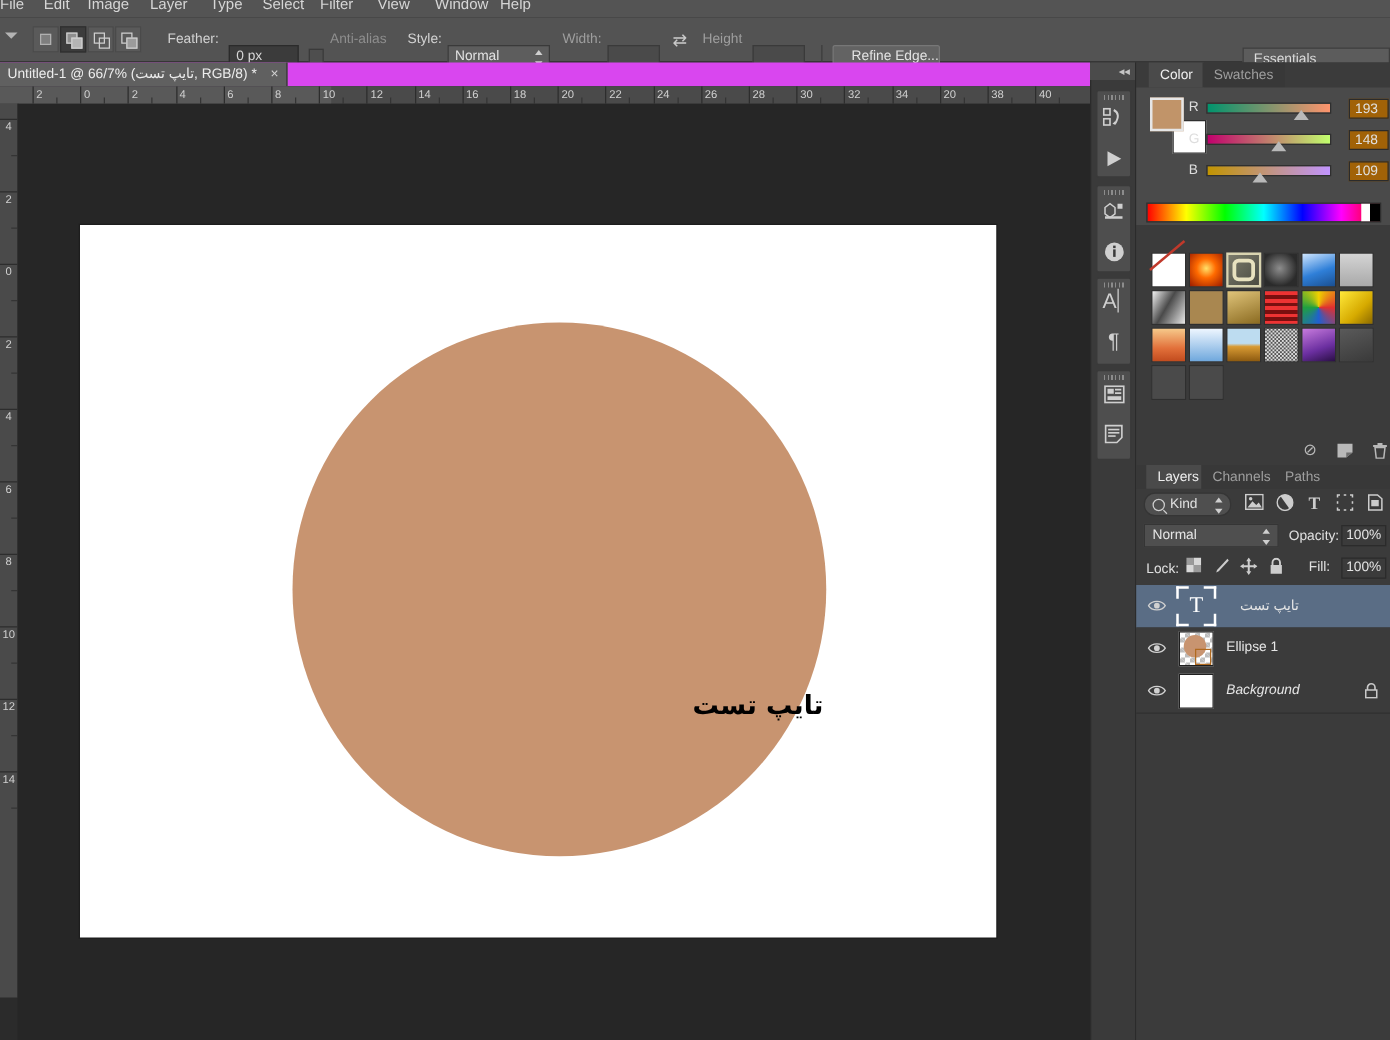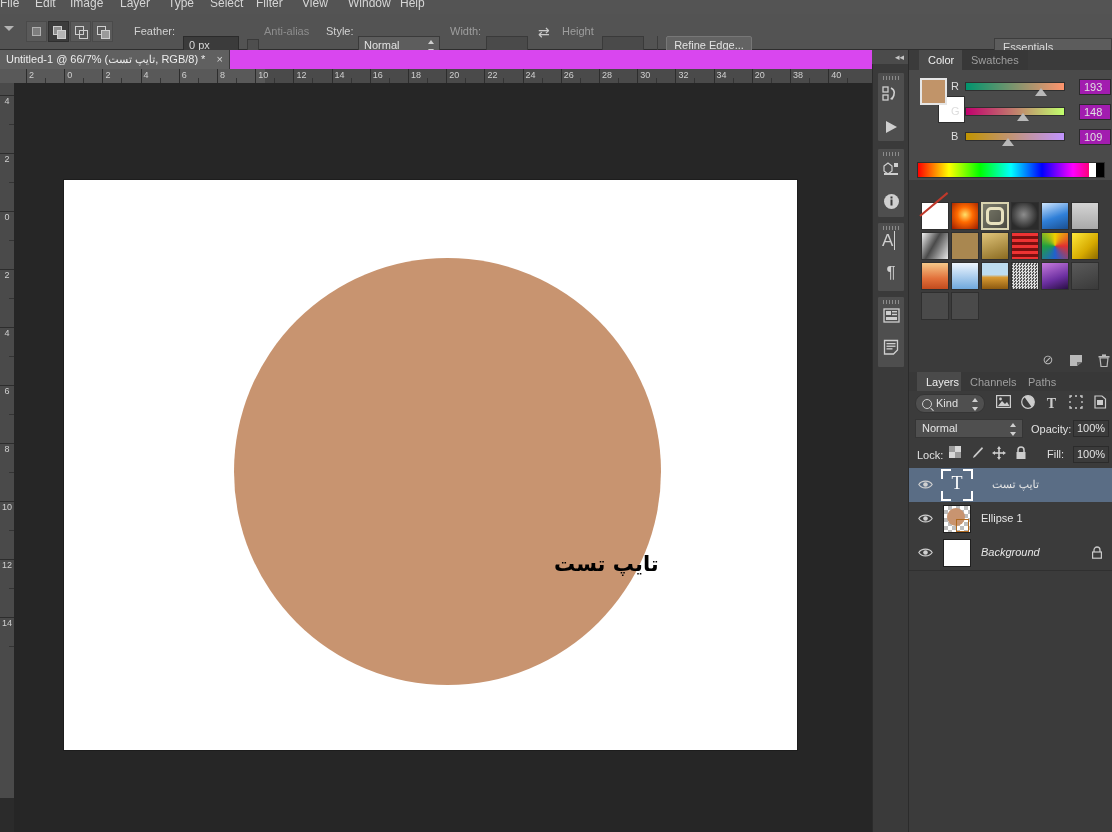--- a/index.html
+++ b/index.html
@@ -35,21 +35,21 @@
   .ob-select{position:absolute;background:#5d5d5d;border:1px solid #3a3a3a;box-sizing:border-box;
              height:19px;font-size:11px;color:#e2e2e2;line-height:17px;padding-left:5px;}
   .ob-select .arr{position:absolute;right:4px;top:3px;width:7px;height:13px;}
   .ob-select .arr:before,.ob-select .arr:after{content:"";position:absolute;left:0;width:0;height:0;
       border-left:3.5px solid transparent;border-right:3.5px solid transparent;}
   .ob-select .arr:before{top:0;border-bottom:4px solid #cfcfcf;}
   .ob-select .arr:after{bottom:0;border-top:4px solid #cfcfcf;}
   .ob-check{position:absolute;width:12px;height:12px;background:#4e4e4e;border:1px solid #3a3a3a;
             box-sizing:border-box;}
   .ob-btn{position:absolute;background:#636363;border:1px solid #777;border-radius:2px;box-sizing:border-box;
-          color:#e3e3e3;font-size:11px;text-align:center;height:19px;line-height:17px;}
+          color:#e3e3e3;font-size:11px;text-align:right;height:19px;line-height:17px;}
   .ob-sep{position:absolute;top:8px;width:1px;height:20px;background:#3d3d3d;}
   .swapicon{position:absolute;top:12px;width:16px;height:13px;color:#c9c9c9;font-size:14px;line-height:13px;}
   .workspace{position:absolute;top:24px;right:0;width:118px;height:19px;background:#5c5c5c;
              border:1px solid #3d3d3d;box-sizing:border-box;color:#dcdcdc;font-size:11px;
              line-height:17px;padding-left:8px;}
 
   
   .tabstrip{position:absolute;left:0;top:50px;width:872px;height:19px;background:#d946ef;}
   .doctab{position:absolute;left:0;top:0;height:19px;background:#606060;border-right:1px solid #383838;
           padding:0 6px 0 6px;line-height:19px;font-size:11px;color:#ededed;white-space:nowrap;}
@@ -106,21 +106,21 @@
   .swatch-fg{position:absolute;left:11px;top:8px;width:27px;height:27px;border:2px solid #e6e6e6;
              box-sizing:border-box;}
   .swatch-bg{position:absolute;left:29px;top:26px;width:27px;height:27px;border:1px solid #2e2e2e;
              background:#ffffff;box-sizing:border-box;}
   .chan{position:absolute;left:42px;height:16px;}
   .chan .lbl{position:absolute;left:0;top:1px;font-size:11px;color:#dddddd;}
   .chan .bar{position:absolute;left:14px;top:3px;width:100px;height:9px;border:1px solid #2f2f2f;
              box-sizing:border-box;}
   .chan .knob{position:absolute;top:9px;width:0;height:0;border-left:6px solid transparent;
               border-right:6px solid transparent;border-bottom:8px solid #b9b9b9;}
-  .chan .val{position:absolute;left:128px;top:0px;width:32px;height:16px;background:#a21caf;
+  .chan .val{position:absolute;left:128px;top:0px;width:32px;height:16px;background:#a16207;
              border:1px solid #2b2b2b;box-sizing:border-box;color:#e0e0e0;font-size:11px;
              line-height:14px;padding-left:4px;}
   .spectrum{position:absolute;left:8px;top:92px;width:188px;height:16px;border:1px solid #2f2f2f;
             box-sizing:border-box;
             background:linear-gradient(to right,#ff0000,#ffff00,#00ff00,#00ffff,#0000ff,#ff00ff,#ff0000);}
   .spectrum .kr{position:absolute;right:0;top:0;width:8px;height:14px;background:#000;}
   .spectrum .kw{position:absolute;right:8px;top:0;width:7px;height:14px;background:#fff;}
 
   
   .stylespanel{position:absolute;left:0;top:130px;width:204px;height:210px;background:#3b3b3b;}

